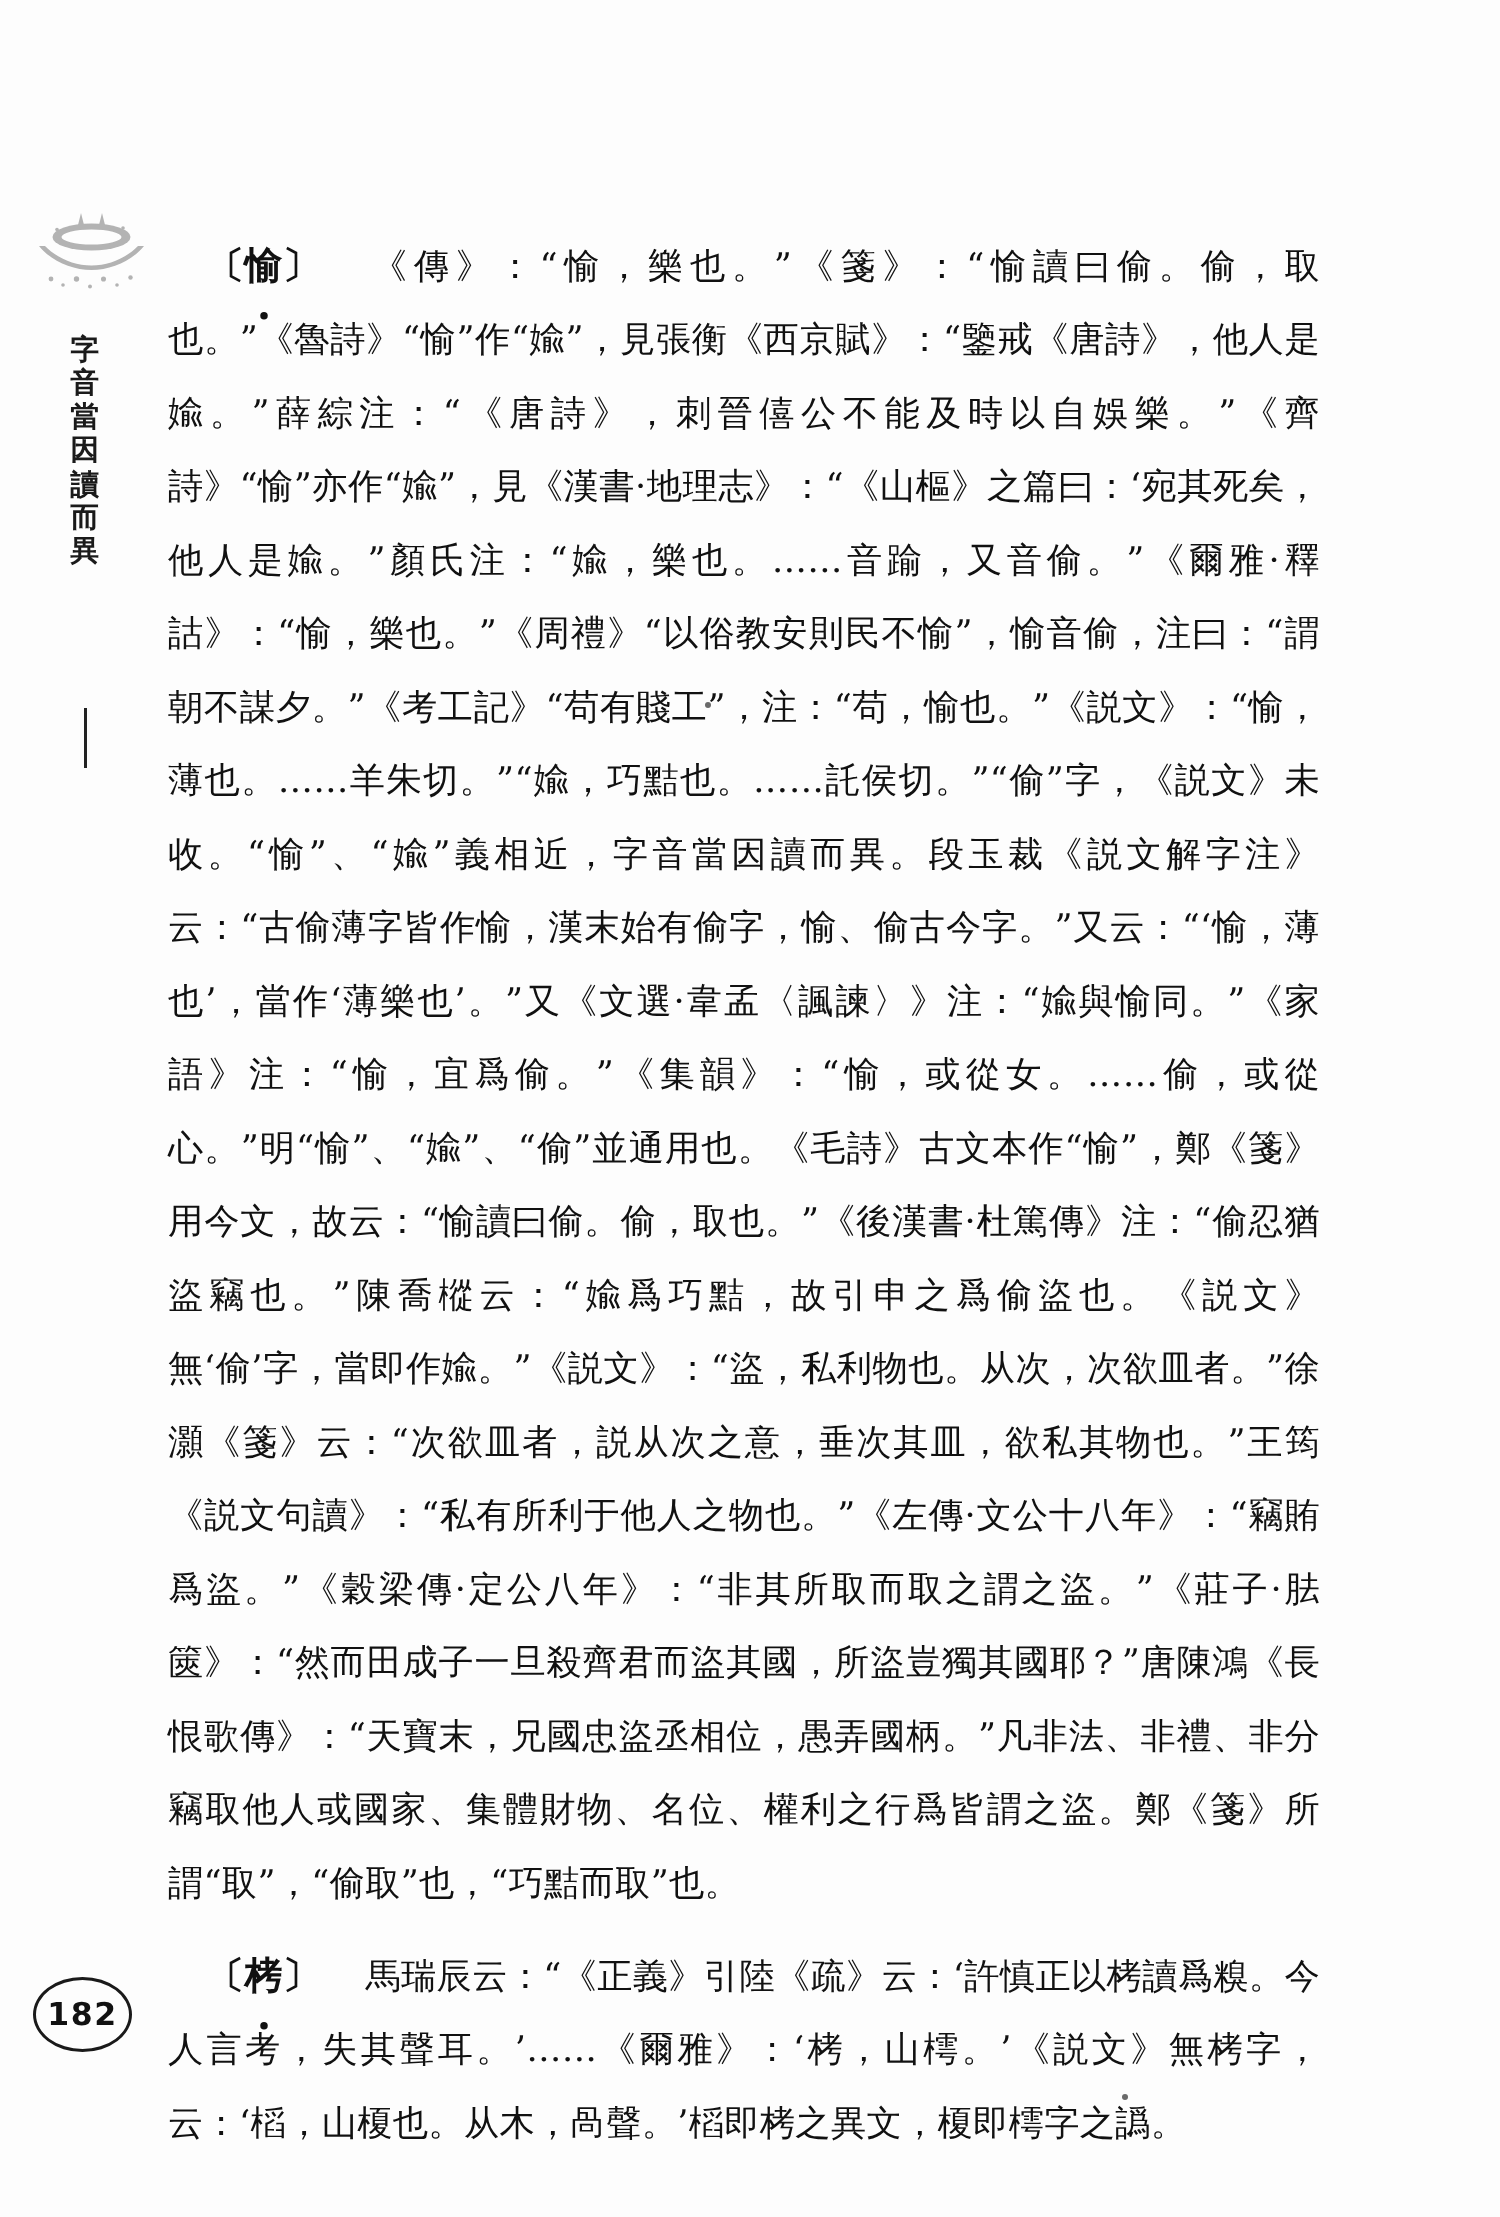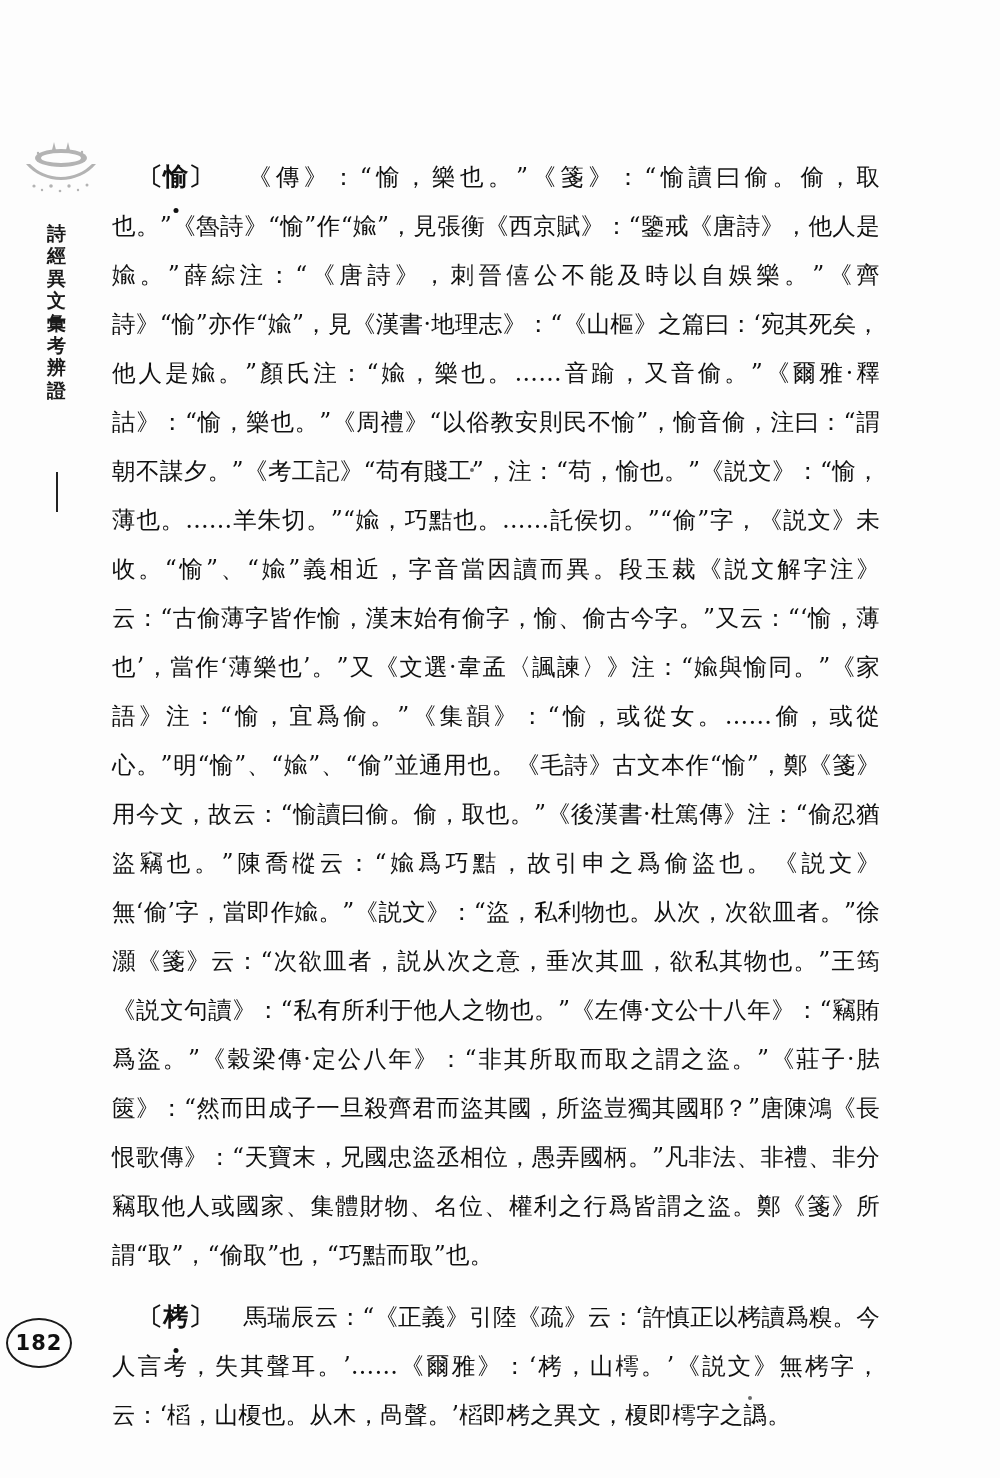--- a/index.html
+++ b/index.html
@@ -51,21 +51,21 @@
     position: absolute;
     left: 56px;
     top: 472px;
     width: 2px;
     height: 40px;
     background: #222;
   }
   
   .page-number {
     position: absolute;
-    left: 6px;
+    left: 22px;
     bottom: 110px;
     width: 62px;
     height: 46px;
     border: 2px solid #1a1a1a;
     border-radius: 50%;
     display: flex;
     align-items: center;
     justify-content: center;
     font-family: "DejaVu Sans", "Liberation Sans", sans-serif;
     font-size: 21px;
@@ -140,21 +140,21 @@
       <circle cx="60" cy="50" r="1.2"></circle>
       <circle cx="69" cy="45" r="1.5"></circle>
       <circle cx="20" cy="13" r="1.2"></circle>
       <circle cx="64" cy="12" r="1.2"></circle>
       <path d="M36 2 L38 10 L34 10 Z"></path>
       <path d="M50 2 L52 10 L48 10 Z"></path>
     </g>
   </svg>
 
   <div class="running-title">
-    <span class="ch">詩經異文彙考辨證</span>
+    <span class="ch">字音當因讀而異</span>
   </div>
   <div class="running-rule"></div>
 
   <div class="page-number">182</div>
 
   <div class="body-col">
 
     <p class="para">
       <span class="indent"></span><span class="entry-head"><span class="bracketed">〔愉〕</span><span class="dot"></span></span><span>《傳》：“愉，樂也。”《箋》：“愉讀曰偷。偷，取也。”《魯詩》“愉”作“婾”，見張衡《西京賦》：“鑒戒《唐詩》，他人是婾。”薛綜注：“《唐詩》，刺晉僖公不能及時以自娛樂。”《齊詩》“愉”亦作“婾”，見《漢書·地理志》：“《山樞》之篇曰：‘宛其死矣，他人是婾。”顏氏注：“婾，樂也。……音踰，又音偷。”《爾雅·釋詁》：“愉，樂也。”《周禮》“以俗教安則民不愉”，愉音偷，注曰：“謂朝不謀夕。”《考工記》“苟有賤工”，注：“苟，愉也。”《説文》：“愉，薄也。……羊朱切。”“婾，巧黠也。……託侯切。”“偷”字，《説文》未收。“愉”、“婾”義相近，字音當因讀而異。段玉裁《説文解字注》云：“古偷薄字皆作愉，漢末始有偷字，愉、偷古今字。”又云：“‘愉，薄也’，當作‘薄樂也’。”又《文選·韋孟〈諷諫〉》注：“婾與愉同。”《家語》注：“愉，宜爲偷。”《集韻》：“愉，或從女。……偷，或從心。”明“愉”、“婾”、“偷”並通用也。《毛詩》古文本作“愉”，鄭《箋》用今文，故云：“愉讀曰偷。偷，取也。”《後漢書·杜篤傳》注：“偷忍猶盜竊也。”陳喬樅云：“婾爲巧黠，故引申之爲偷盜也。《説文》無‘偷’字，當即作婾。”《説文》：“盜，私利物也。从次，次欲皿者。”徐灝《箋》云：“次欲皿者，説从次之意，垂次其皿，欲私其物也。”王筠《説文句讀》：“私有所利于他人之物也。”《左傳·文公十八年》：“竊賄爲盜。”《穀梁傳·定公八年》：“非其所取而取之謂之盜。”《莊子·胠篋》：“然而田成子一旦殺齊君而盜其國，所盜豈獨其國耶？”唐陳鴻《長恨歌傳》：“天寶末，兄國忠盜丞相位，愚弄國柄。”凡非法、非禮、非分竊取他人或國家、集體財物、名位、權利之行爲皆謂之盜。鄭《箋》所謂“取”，“偷取”也，“巧黠而取”也。</span>
     </p>

